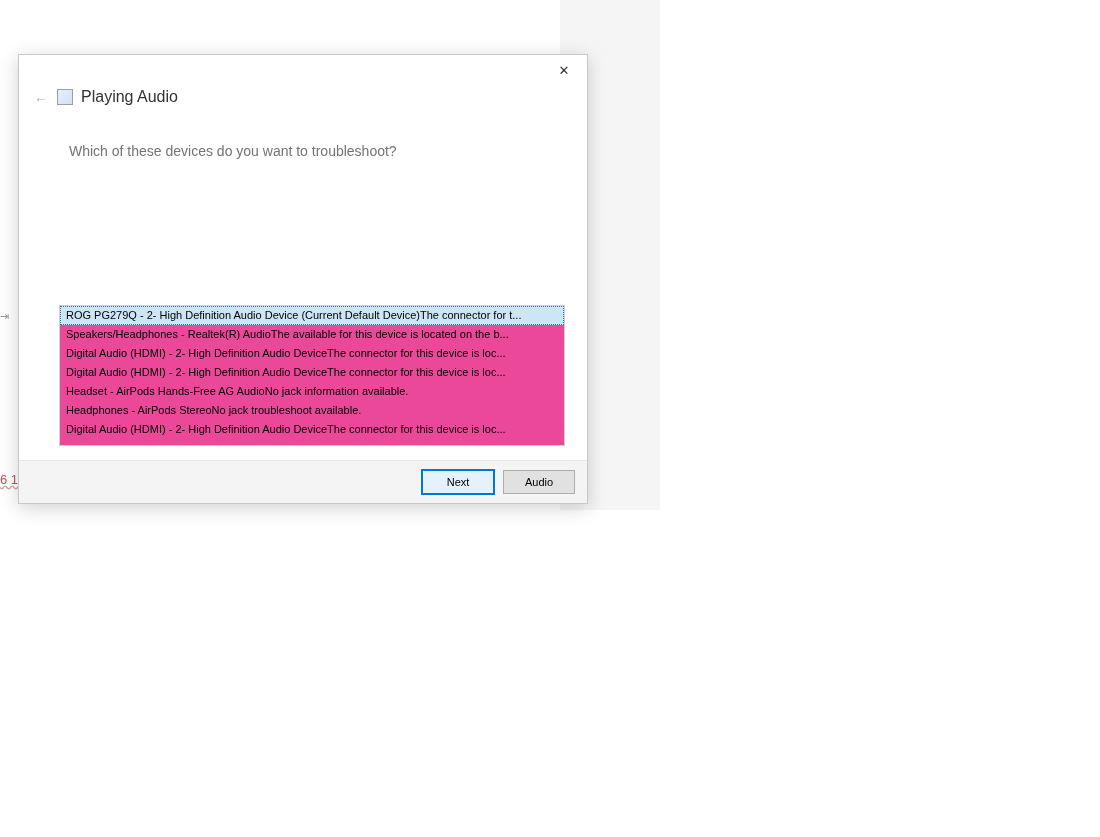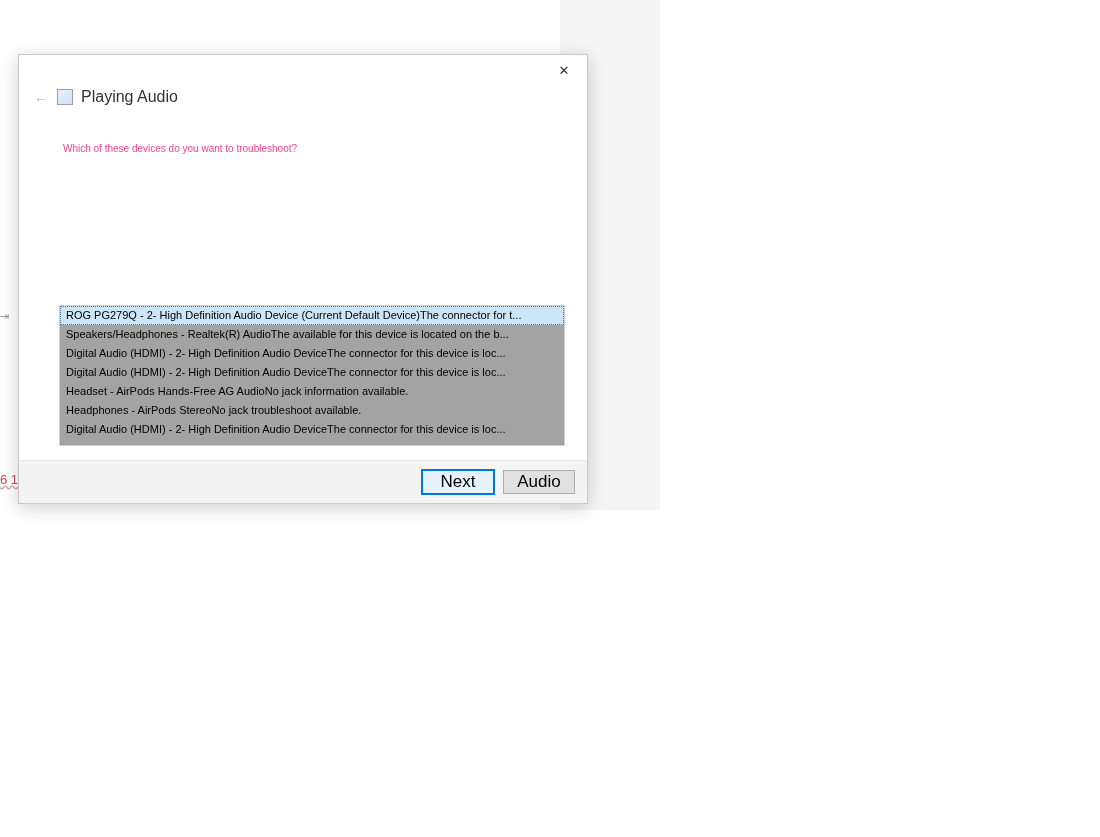--- a/index.html
+++ b/index.html
@@ -94,33 +94,33 @@
     color: #333;
   }
 
   .content {
     flex: 1;
     padding: 18px 40px 10px 40px;
     overflow: hidden;
     position: relative;
   }
   .heading {
-    font-size: 10px;
-    color: #ec4899;
-    margin: 16px 0 8px 4px;
+    font-size: 14px;
+    color: #737373;
+    margin: 16px 0 8px 10px;
   }
 
   .list-wrap {
     position: absolute;
     left: 40px;
     right: 22px;
     bottom: 14px;
     top: 196px;
     border: 1px solid #d0d0d0;
-    background: #a3a3a3;
+    background: #ec4899;
     overflow: hidden;
   }
   .list-item {
     height: 19px;
     line-height: 19px;
     padding: 0 6px;
     font-size: 11px;
     color: #000;
     white-space: nowrap;
     overflow: hidden;
@@ -141,21 +141,21 @@
     align-items: center;
     justify-content: flex-end;
     gap: 8px;
     padding: 0 12px;
   }
   .btn {
     min-width: 70px;
     height: 22px;
     background: #e1e1e1;
     border: 1px solid #adadad;
-    font-size: 17px;
+    font-size: 11px;
     color: #000;
     display: flex;
     align-items: center;
     justify-content: center;
     cursor: pointer;
   }
   .btn.primary {
     border: 2px solid #0078d7;
     background: #e5f1fb;
   }

